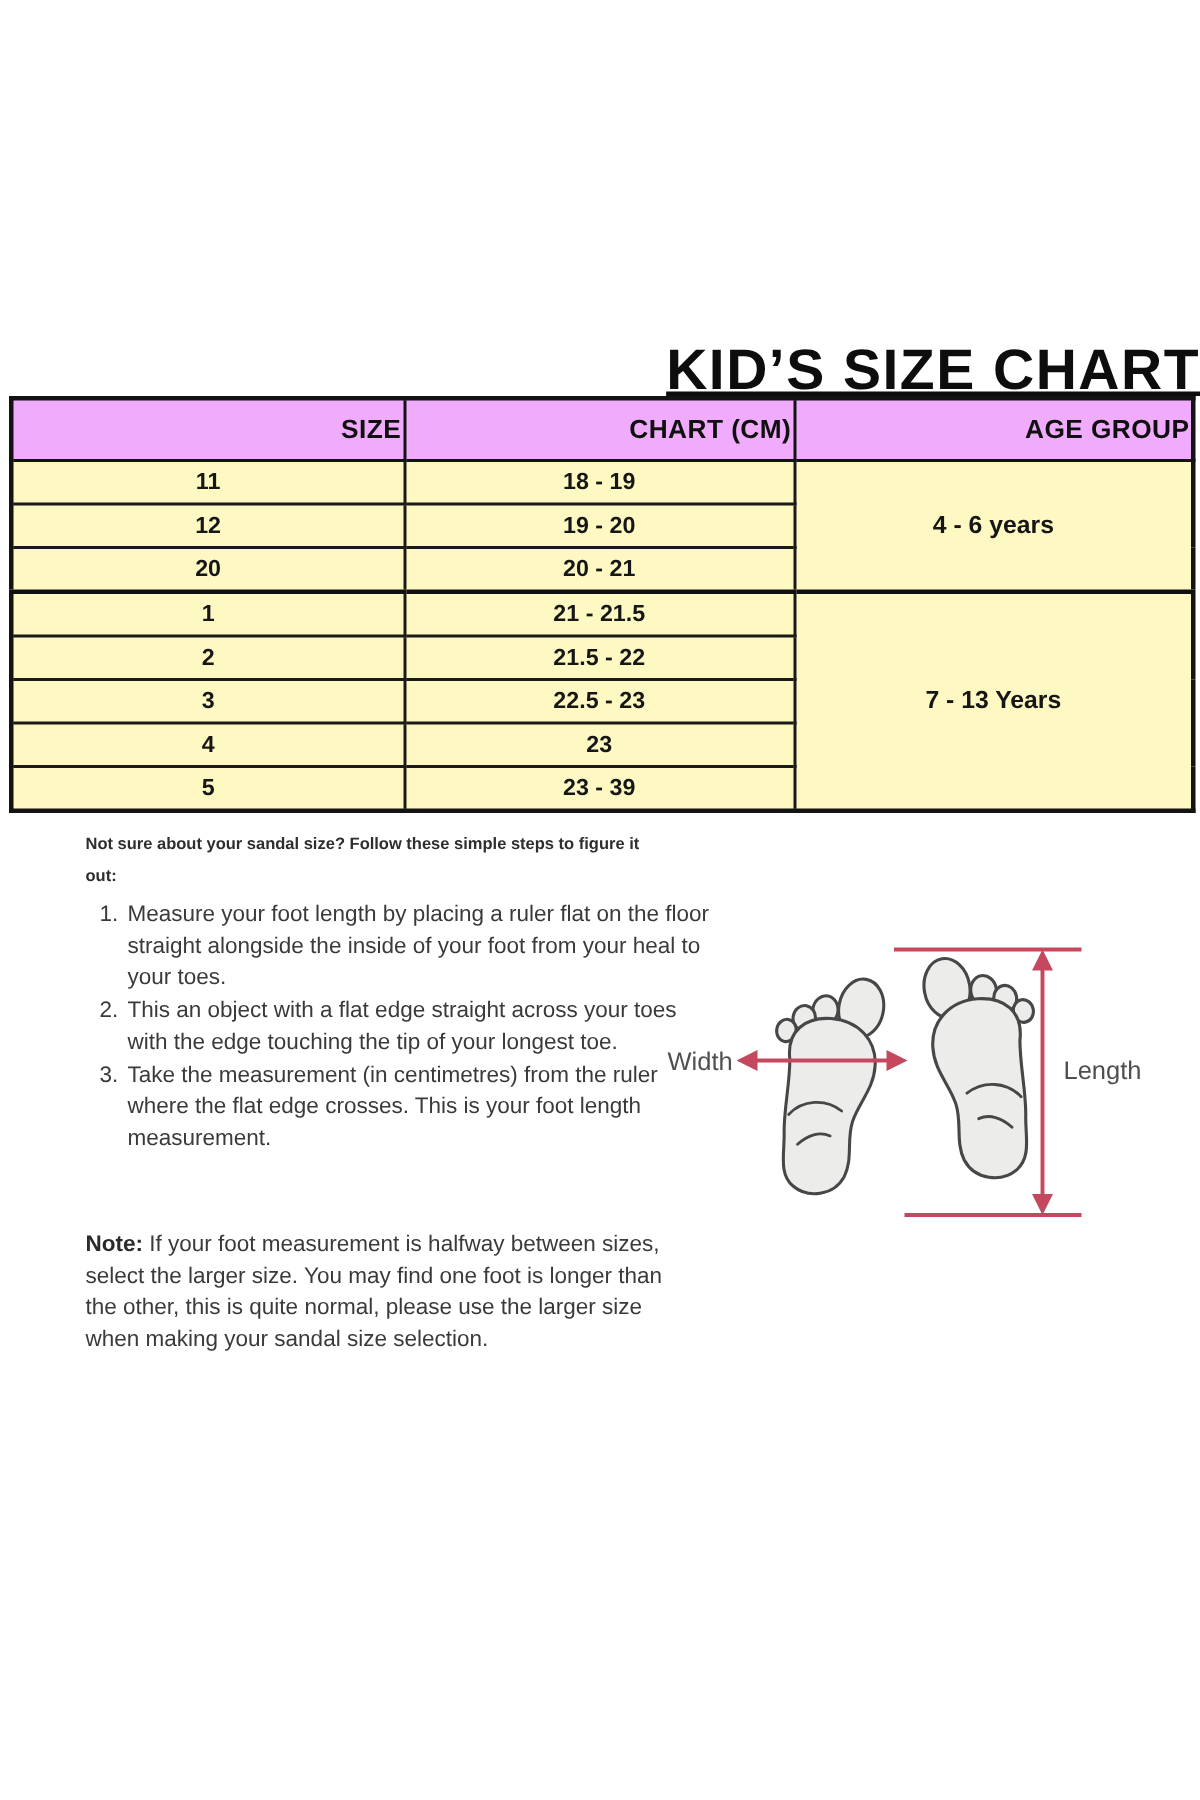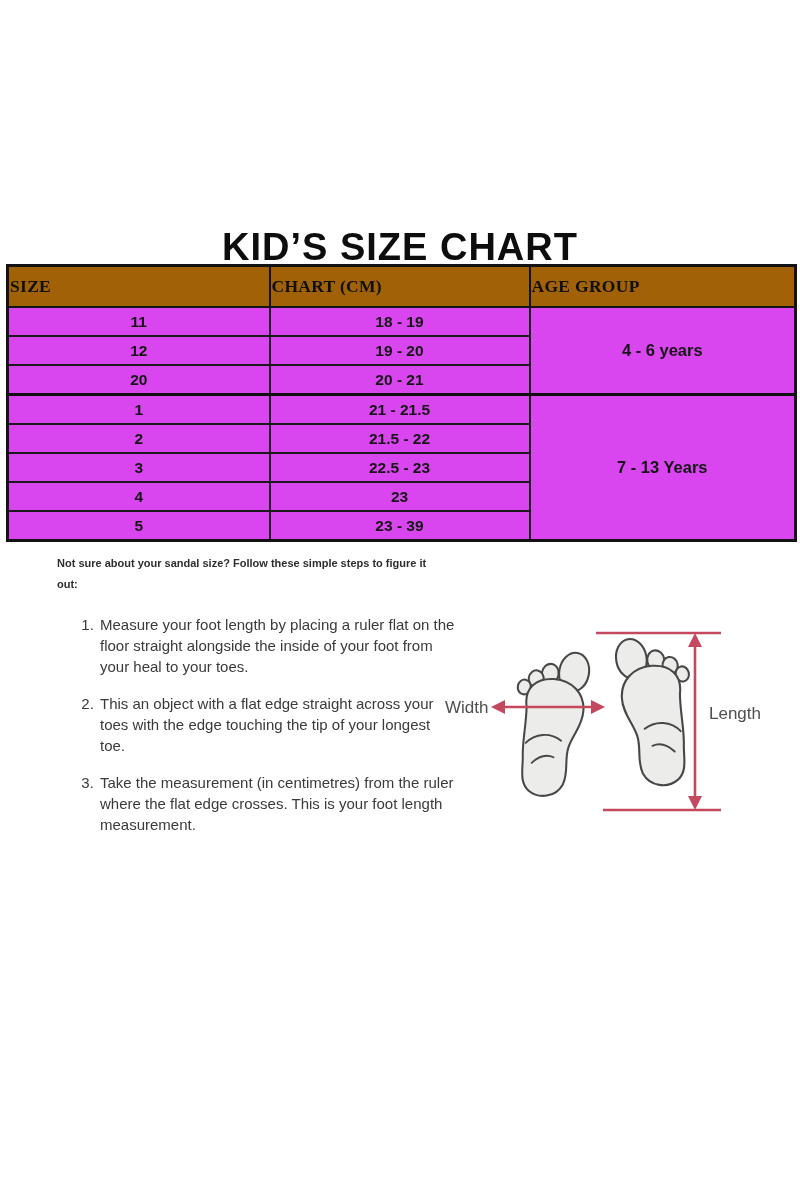--- a/index.html
+++ b/index.html
@@ -6,59 +6,60 @@
   .page{
     position:relative;
     width:800px;height:1200px;
     background:#ffffff;
     font-family:"Liberation Sans","DejaVu Sans",sans-serif;
     overflow:hidden;
   }
   
   .title{
     position:absolute;top:201px;left:0;width:100%;
-    text-align:center;
+    text-align:right;
     font-size:38px;font-weight:800;letter-spacing:1px;
     color:#0d0d0d;
+    text-decoration:underline;
   }
   
   .size-table{
     position:absolute;top:264px;left:6px;
     width:788px;
     border-collapse:collapse;
     table-layout:fixed;
     border:3px solid #131313;
   }
   .size-table th{
-    background:#a16207;
+    background:#f0abfc;
     border:2px solid #131313;
     height:37px;
     font-size:17.5px;font-weight:800;color:#101010;
-    text-align:left;letter-spacing:.3px;font-family:Liberation Serif, serif;
+    text-align:right;letter-spacing:.3px;
   }
   .size-table td{
-    background:#d946ef;
+    background:#fef9c3;
     border:2px solid #1a1a1a;
     height:25px;
     text-align:center;vertical-align:middle;
     font-size:15.5px;font-weight:800;color:#161616;
   }
   .size-table td.age-cell{font-size:16.5px;margin-top:16px;}
   .size-table tr.group-start td{border-top:3px solid #101010;}
   
   .howto-heading{
     position:absolute;left:57px;top:542px;width:380px;
     font-size:11px;line-height:21px;font-weight:bold;color:#2e2e2e;
   }
   .howto-steps{
     position:absolute;left:57px;top:598px;width:392px;
     margin:0;padding:0 0 0 25px;
     font-size:15px;line-height:21px;color:#3a3a3a;
   }
-  .howto-steps li{margin:16px;padding:0 0 0 2px;}
+  .howto-steps li{margin:1px;padding:0 0 0 2px;}
   .note{
     position:absolute;left:57px;top:804px;width:400px;
     font-size:15px;line-height:21px;color:#3a3a3a;
   }
   .note b{color:#2b2b2b;}
   
   .foot-diagram{position:absolute;left:423px;top:593px;}
   .foot-shape{fill:#ececea;stroke:#474747;stroke-width:2.2;}
   .foot-line{fill:none;stroke:#474747;stroke-width:2;stroke-linecap:round;}
   .measure{stroke:#c4485e;stroke-width:2.6;}
@@ -124,20 +125,21 @@
   </table>
 
   <p class="howto-heading">Not sure about your sandal size? Follow these simple steps to figure it out:</p>
 
   <ol class="howto-steps">
     <li>Measure your foot length by placing a ruler flat on the floor straight alongside the inside of your foot from your heal to your toes.</li>
     <li>This an object with a flat edge straight across your toes with the edge touching the tip of your longest toe.</li>
     <li>Take the measurement (in centimetres) from the ruler where the flat edge crosses. This is your foot length measurement.</li>
   </ol>
 
+  <p class="note"><b>Note:</b> <span>If your foot measurement is halfway between sizes, select the larger size. You may find one foot is longer than the other, this is quite normal, please use the larger size when making your sandal size selection.</span></p>
 
   <svg class="foot-diagram" width="360" height="252" viewBox="0 0 360 252">
     <defs>
       <g id="footShape">
         <ellipse class="foot-shape" cx="-11" cy="-64" rx="9" ry="10.5"></ellipse>
         <ellipse class="foot-shape" cx="-25" cy="-56" rx="8" ry="9"></ellipse>
         <ellipse class="foot-shape" cx="-36" cy="-45" rx="7" ry="8"></ellipse>
         <ellipse class="foot-shape" cx="14" cy="-70" rx="16" ry="21"></ellipse>
         <path class="foot-shape" d="M -30,-25
           C -36,-45 -24,-57 -6,-59

